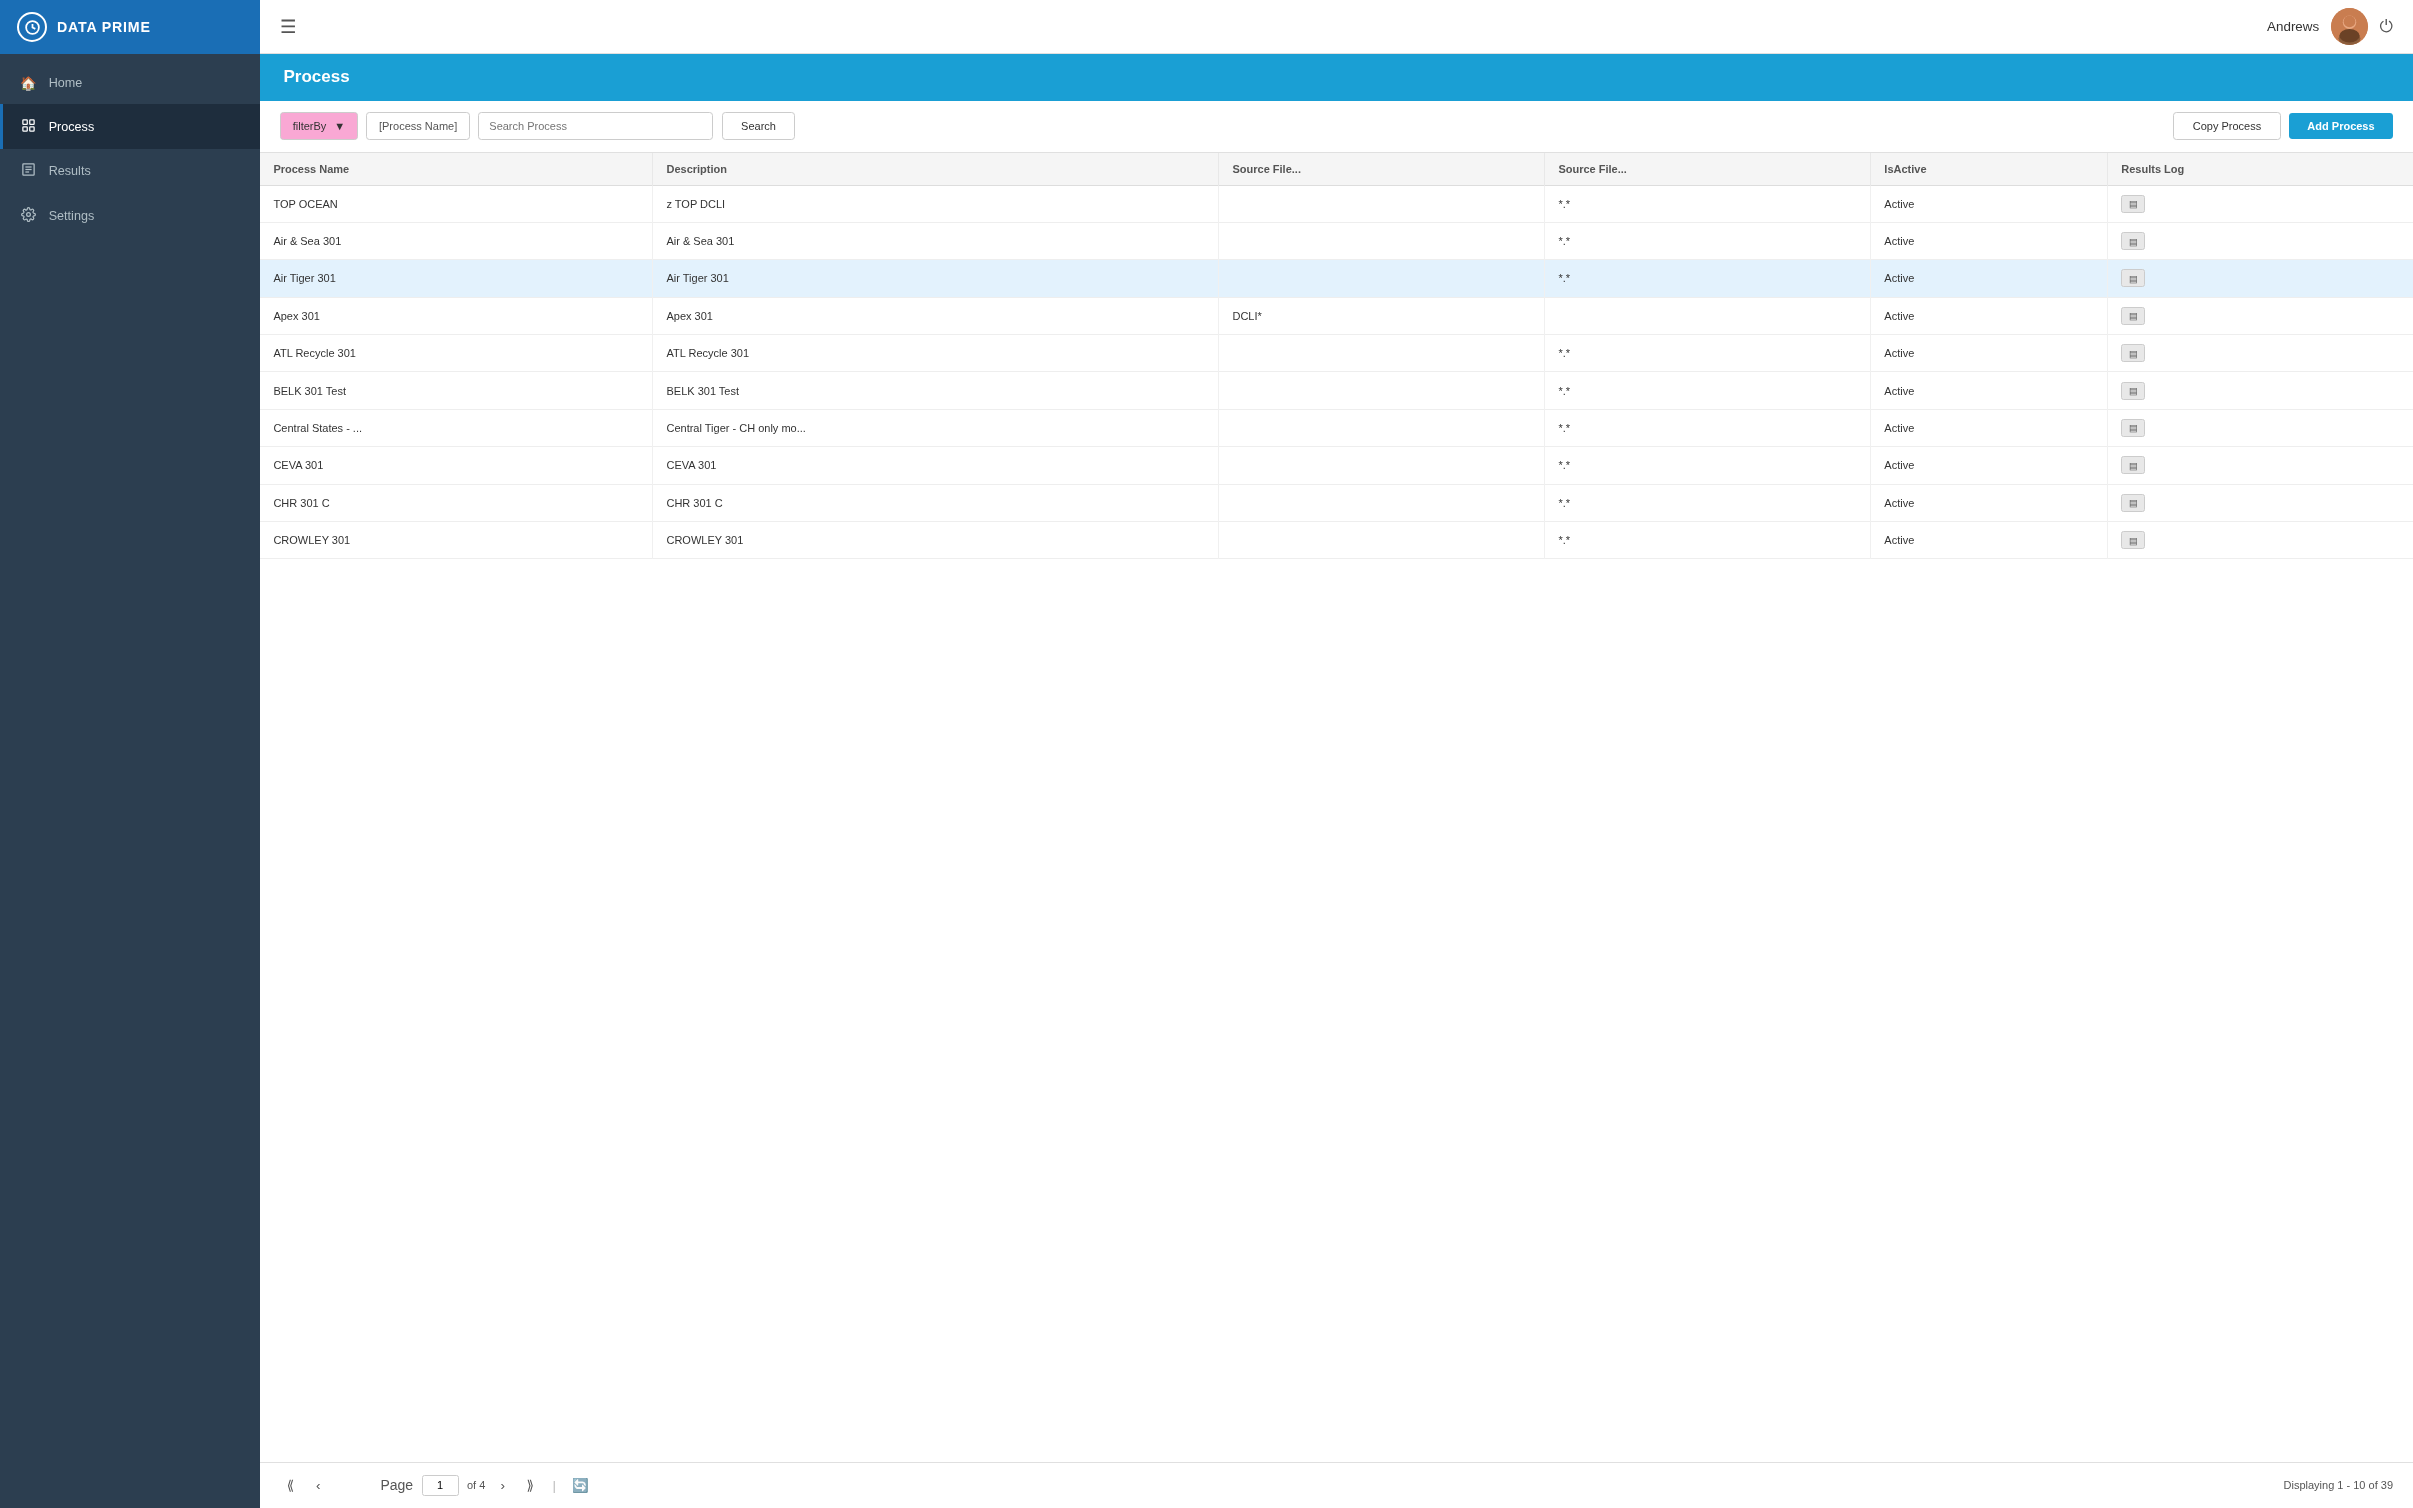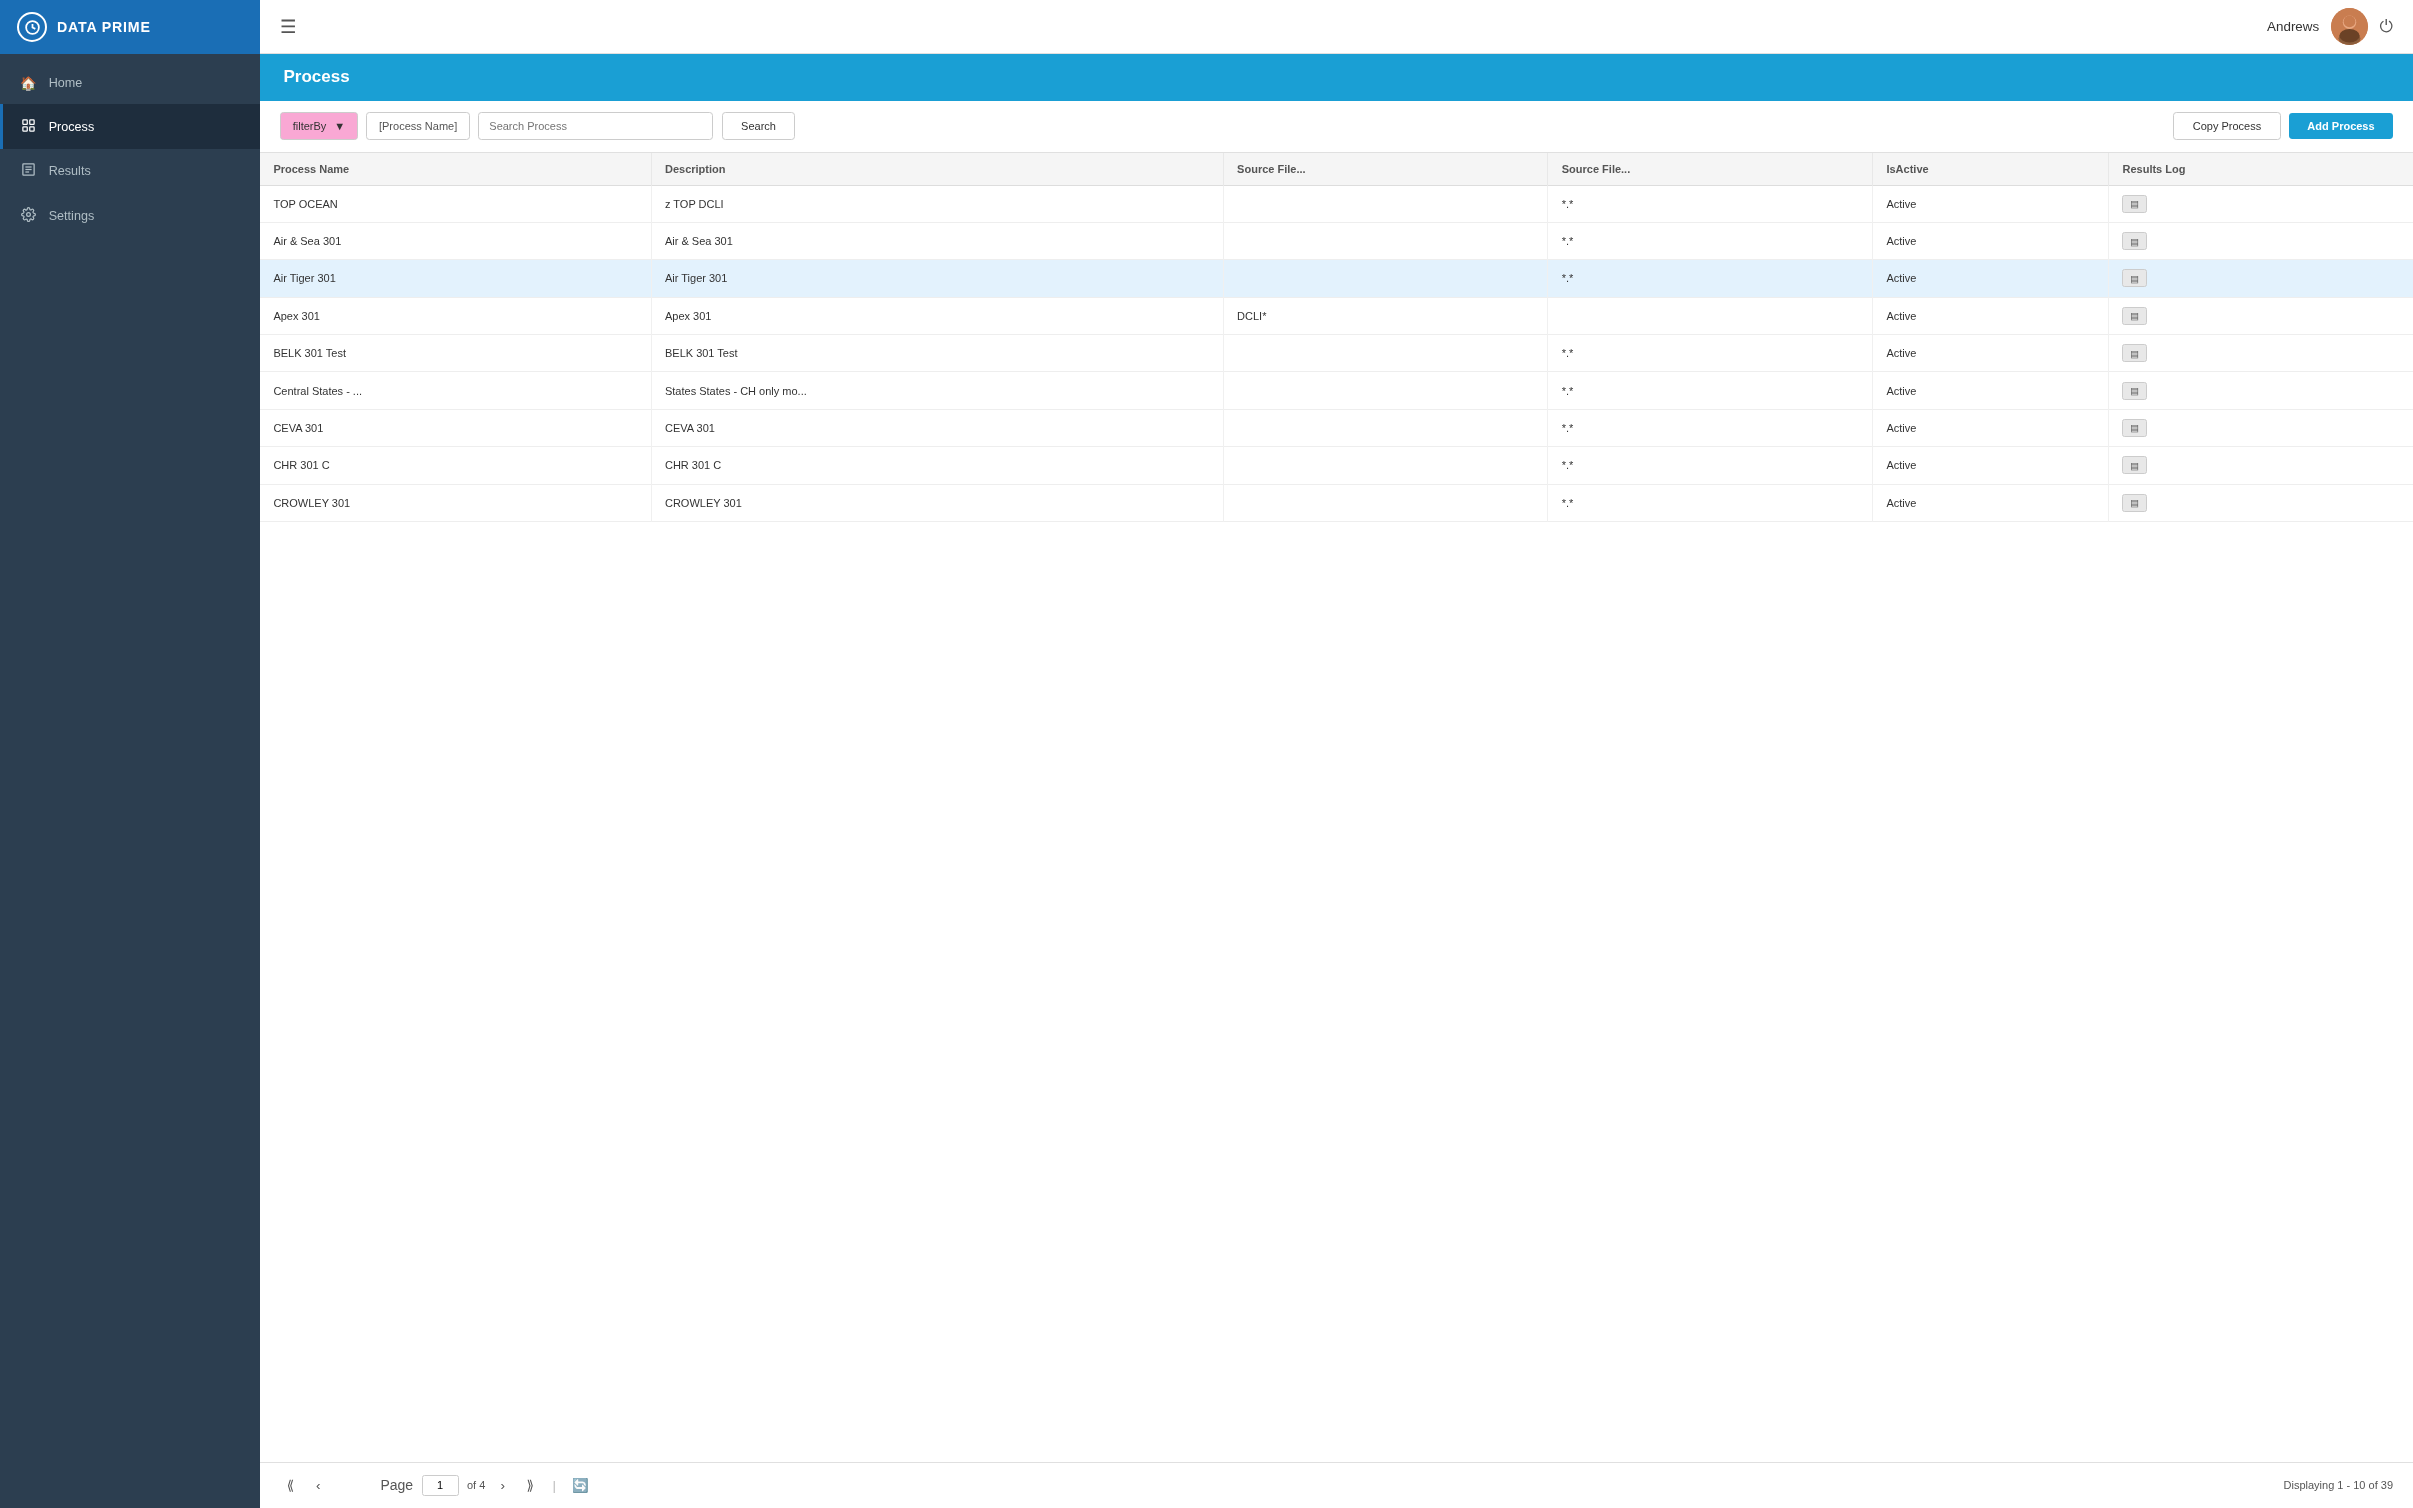--- a/index.html
+++ b/index.html
@@ -299,30 +299,38 @@
     </tr>
             <tr>
       <td>Apex 301</td>
       <td>Apex 301</td>
       <td>DCLI*</td>
       <td></td>
       <td>Active</td>
       <td><button class="results-log-btn">▤</button></td>
     </tr>
             <tr>
+      <td>ATL Recycle 301</td>
+      <td>ATL Recycle 301</td>
+      <td></td>
+      <td>*.*</td>
+      <td>Active</td>
+      <td><button class="results-log-btn">▤</button></td>
+    </tr>
+            <tr>
       <td>BELK 301 Test</td>
       <td>BELK 301 Test</td>
       <td></td>
       <td>*.*</td>
       <td>Active</td>
       <td><button class="results-log-btn">▤</button></td>
     </tr>
             <tr>
       <td>Central States - ...</td>
-      <td>States States - CH only mo...</td>
+      <td>Central Tiger - CH only mo...</td>
       <td></td>
       <td>*.*</td>
       <td>Active</td>
       <td><button class="results-log-btn">▤</button></td>
     </tr>
             <tr>
       <td>CEVA 301</td>
       <td>CEVA 301</td>
       <td></td>
       <td>*.*</td>

